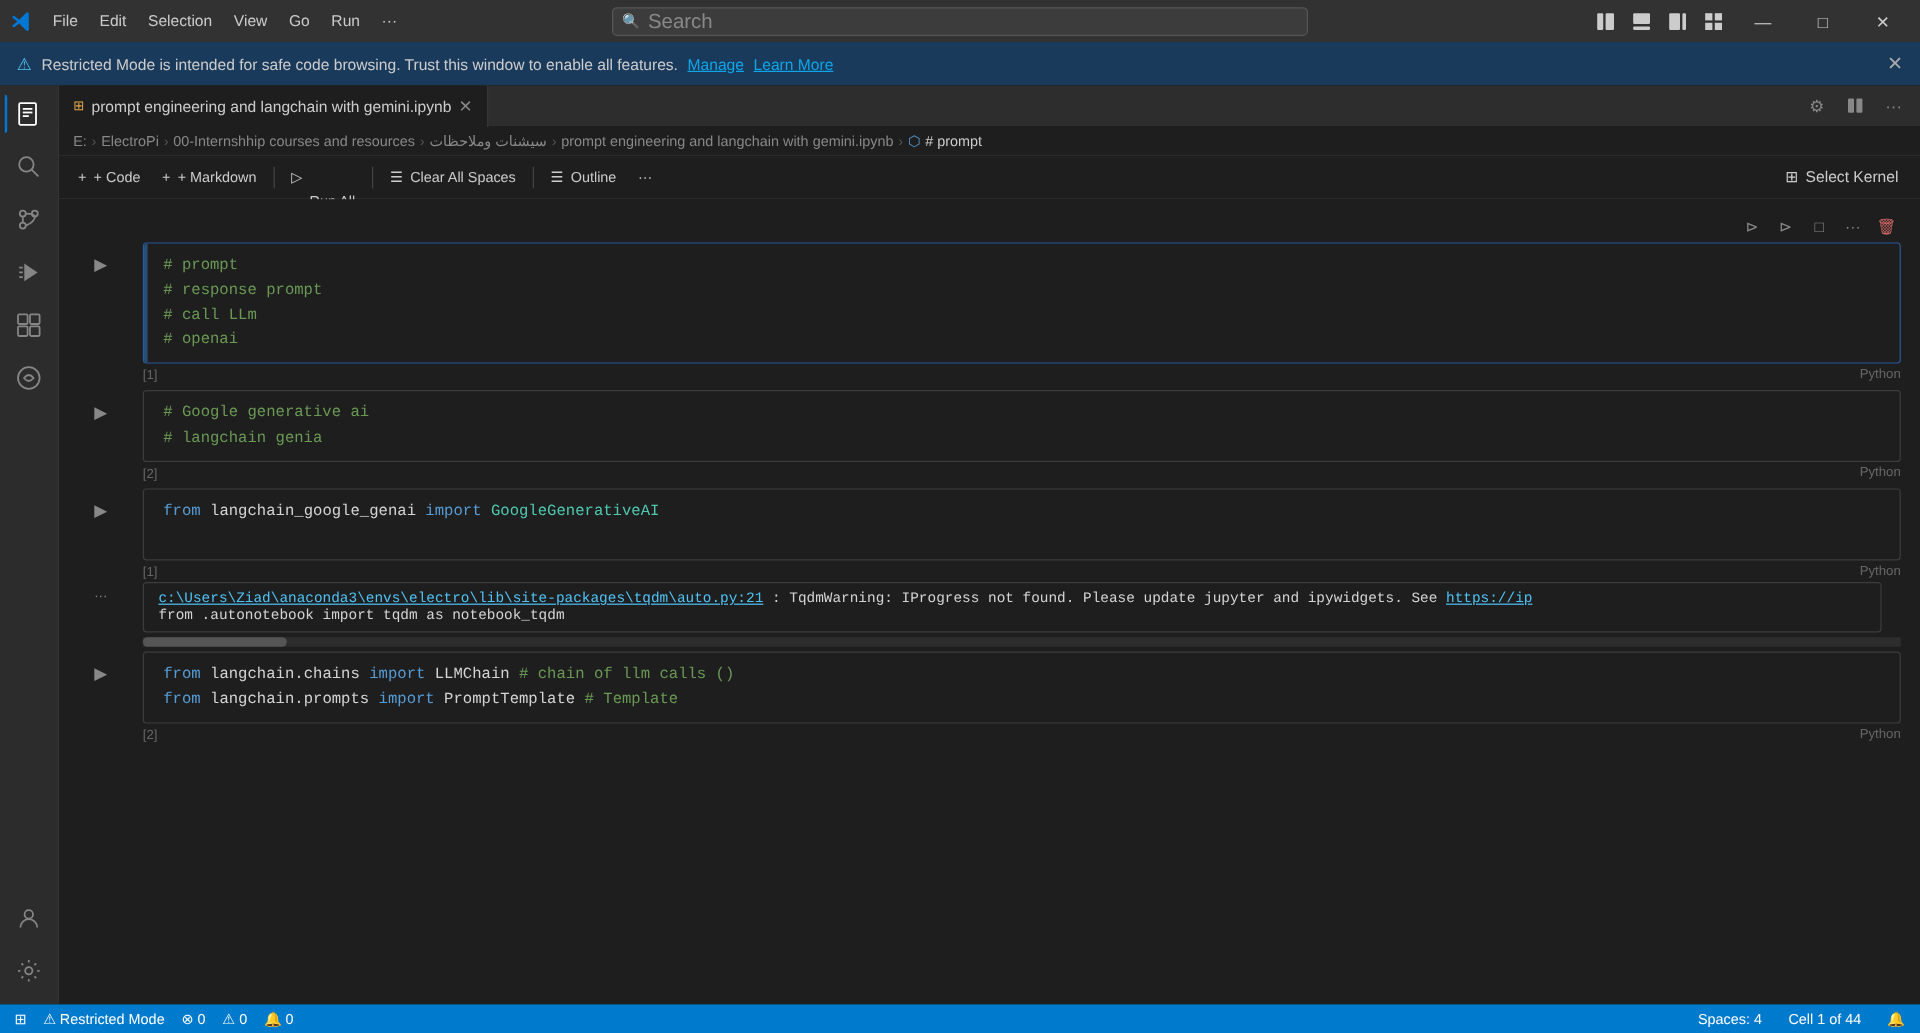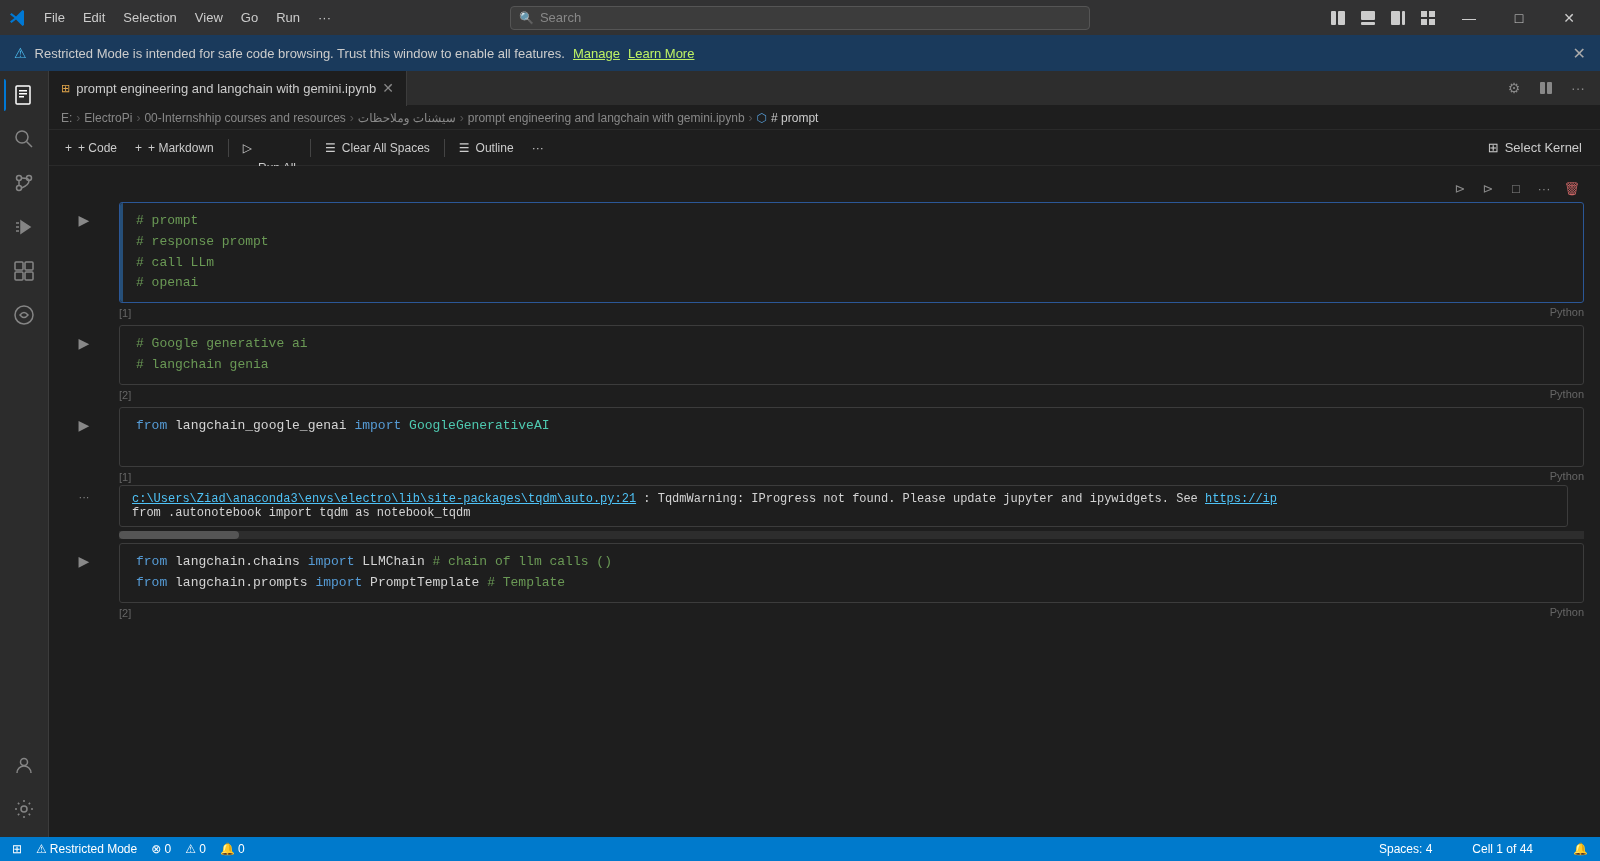--- a/index.html
+++ b/index.html
@@ -55,21 +55,21 @@
       background: #3c3c3c;
       border: 1px solid #555;
       border-radius: 4px;
       display: flex;
       align-items: center;
       padding: 0 8px;
       gap: 6px;
       cursor: pointer;
     }
     .titlebar-search-icon { color: #888; font-size: 12px; }
-    .titlebar-search-text { color: #888; font-size: 13px; }
+    .titlebar-search-text { color: #888; font-size: 17px; }
     .titlebar-controls {
       display: flex; align-items: center; gap: 4px;
     }
     .titlebar-btn {
       width: 46px; height: 35px;
       display: flex; align-items: center; justify-content: center;
       font-size: 14px; color: #cccccc; cursor: pointer;
     }
     .layout-icons {
       display: flex; align-items: center; gap: 2px;
@@ -86,21 +86,21 @@
       background: #1a3a5c;
       display: flex;
       align-items: center;
       padding: 0 14px;
       gap: 8px;
       flex-shrink: 0;
       font-size: 13px;
       color: #cccccc;
     }
     .banner-icon { color: #4fc3f7; font-size: 14px; }
-    .banner-link { color: #bef264; text-decoration: underline; cursor: pointer; }
+    .banner-link { color: #0ea5e9; text-decoration: underline; cursor: pointer; }
     .banner-close { margin-left: auto; cursor: pointer; color: #aaa; font-size: 16px; }
 
     
     .main-area {
       display: flex;
       flex: 1;
       overflow: hidden;
     }
 
     
@@ -391,21 +391,21 @@
       background: #007acc;
       display: flex;
       align-items: center;
       padding: 0 8px;
       flex-shrink: 0;
       font-size: 12px;
       color: white;
       gap: 6px;
     }
     .status-left { display: flex; align-items: center; gap: 6px; }
-    .status-right { margin-left: auto; display: flex; gap: 32px; }
+    .status-right { margin-left: auto; display: flex; gap: 14px; }
     .status-item {
       display: flex; align-items: center; gap: 3px; cursor: pointer;
       padding: 0 4px; height: 24px;
     }
   </style>
 </head>
 <body>
 
 <div class="titlebar">
   <div class="titlebar-left">

